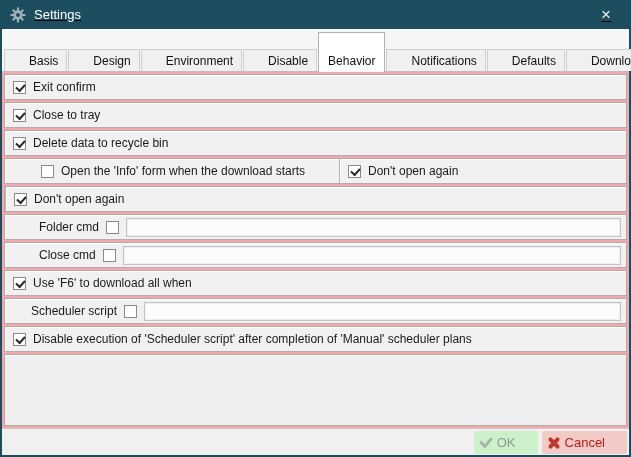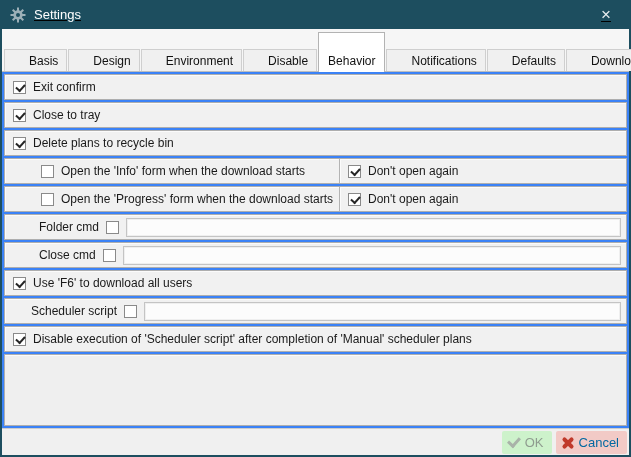--- a/index.html
+++ b/index.html
@@ -29,21 +29,21 @@
     font-size:12px; color:#111; background:#f0f0f0;
     border:1px solid #cfcfcf; border-bottom:none;
     padding:4px 8px 3px 24px; margin-right:1px; white-space:nowrap;
   }
   .tab.active {
     background:#ffffff; border-color:#b3b3b3; position:relative;
     padding:21px 9px 4px 9px; margin-bottom:-1px; z-index:2;
   }
   
   .content {
-    flex:1; display:flex; flex-direction:column; background:#3b82f6;
+    flex:1; display:flex; flex-direction:column; background:#fca5a5;
     padding:2px; gap:2px; overflow:hidden;
   }
   .row {
     flex:0 0 26px; background:#f1f1f1; border:1px solid #aeaeae;
     box-shadow: inset 0 1px 0 #fbfbfb, inset 1px 0 0 #fbfbfb;
     display:flex; align-items:center; font-size:12px; color:#1a1a1a;
   }
   .cell { display:flex; align-items:center; height:100%; padding-left:8px; }
   .cell.b { border-left:1px solid #b3b3b3; box-shadow: inset 1px 0 0 #fbfbfb; }
   .grow { flex:1; }
@@ -72,24 +72,24 @@
     flex:1; background:#efefef; border:1px solid #aeaeae;
     box-shadow: inset 0 1px 0 #fbfbfb;
   }
   
   .footer {
     flex:0 0 27px; background:#f0f0f0; border-top:1px solid #cdcdcd;
     display:flex; align-items:center; justify-content:flex-end; padding:0 2px; gap:4px;
   }
   .btn {
     height:23px; display:flex; align-items:center; border-radius:2px;
-    padding:0 8px 0 5px; font-size:13px; cursor:default;
+    padding:0 22px 0 5px; font-size:13px; cursor:default;
   }
   .btn-ok { background:#cdf2cb; color:#8f9c8f; }
-  .btn-cancel { background:#f2cac6; color:#0369a1; }
+  .btn-cancel { background:#f2cac6; color:#b91c1c; }
   .check-icon {
     width:13px; height:10px; position:relative; margin-right:5px; display:inline-block;
   }
   .check-icon::after {
     content:""; position:absolute; left:1px; top:0px; width:9px; height:5px;
     border-left:3px solid #a9b3a9; border-bottom:3px solid #a9b3a9; transform:rotate(-48deg);
   }
   .x-icon { width:13px; height:13px; position:relative; margin-right:5px; display:inline-block; }
   .x-icon::before, .x-icon::after {
     content:""; position:absolute; left:0px; top:5px; width:14px; height:4px;
@@ -151,40 +151,36 @@
       <div class="cell grow">
         <span class="cb checked"></span>
         <span class="lbl">Close to tray</span>
       </div>
     </div>
 
 
     <div class="row">
       <div class="cell grow">
         <span class="cb checked"></span>
-        <span class="lbl">Delete plans to recycle bin</span>
+        <span class="lbl">Delete data to recycle bin</span>
       </div>
     </div>
 
     <div class="row">
       <div class="cell w306">
         <span class="cb"></span>
         <span class="lbl">Open the 'Info' form when the download starts</span>
       </div>
       <div class="cell b grow">
         <span class="cb checked"></span>
         <span class="lbl">Don't open again</span>
       </div>
     </div>
 
     <div class="row">
-      <div class="cell w306">
-        <span class="cb"></span>
-        <span class="lbl">Open the 'Progress' form when the download starts</span>
-      </div>
       <div class="cell b grow">
         <span class="cb checked"></span>
         <span class="lbl">Don't open again</span>
       </div>
     </div>
 
     <div class="row">
       <div class="cell grow pad-cmd">
         <span class="lbl-r">Folder cmd</span>
         <span class="cb"></span>
@@ -196,21 +192,21 @@
       <div class="cell grow pad-cmd">
         <span class="lbl-r">Close cmd</span>
         <span class="cb"></span>
         <input class="field" value="" style="">
       </div>
     </div>
 
     <div class="row">
       <div class="cell w204">
         <span class="cb checked"></span>
-        <span class="lbl">Use 'F6' to download all users</span>
+        <span class="lbl">Use 'F6' to download all when</span>
       </div>
     </div>
 
     <div class="row">
       <div class="cell grow pad-sch">
         <span class="lbl-r">Scheduler script</span>
         <span class="cb"></span>
         <input class="field" value="" style="">
       </div>
     </div>

